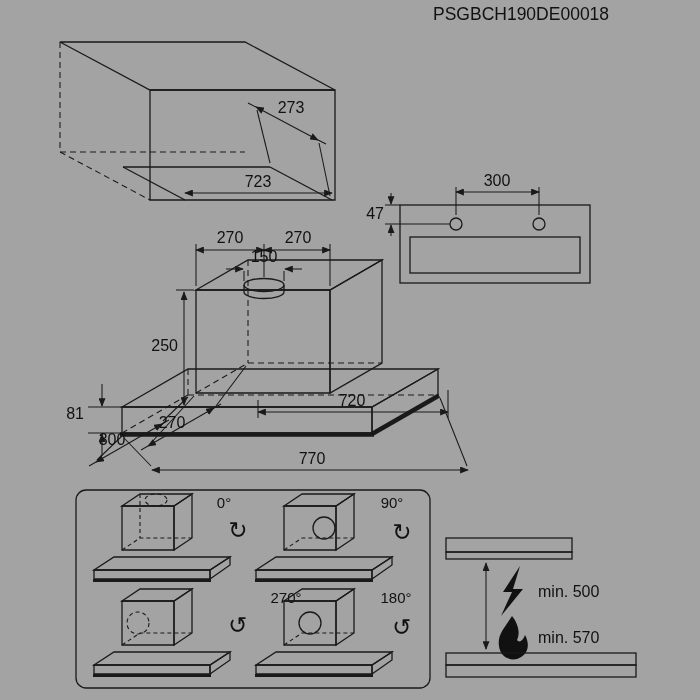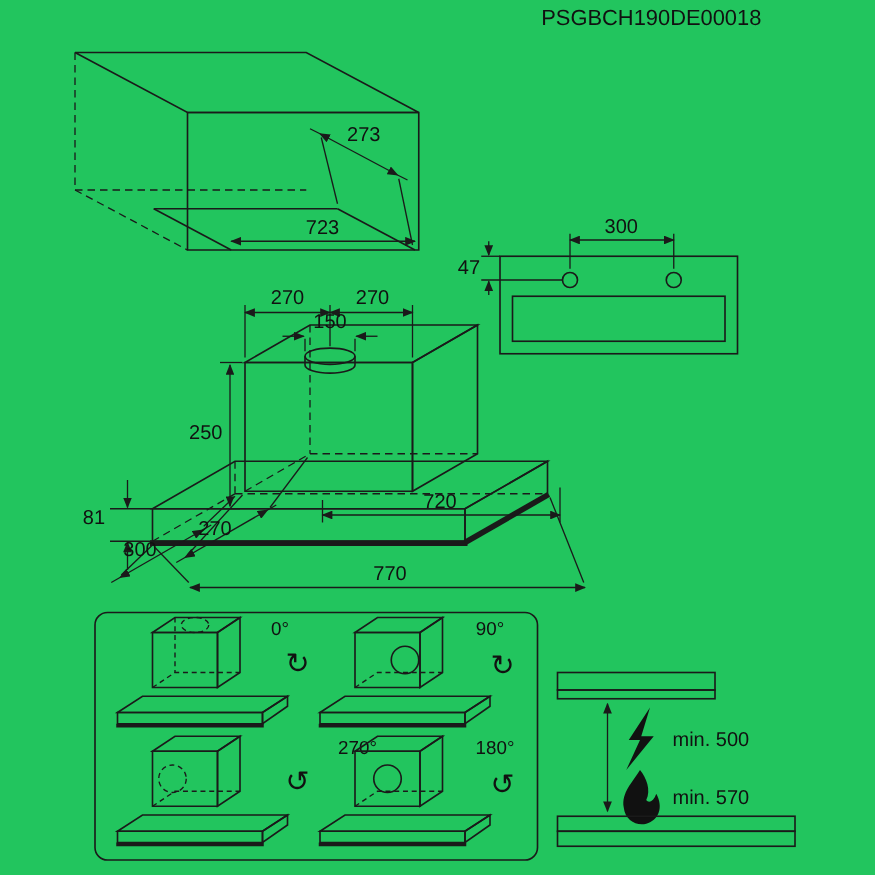--- a/index.html
+++ b/index.html
@@ -1,16 +1,16 @@
 <!DOCTYPE html>
 <html><head>
 <meta charset="utf-8">
 <style>
   html,body{margin:0;padding:0;background:#fff;}
-  #page{position:relative;width:700px;height:700px;background:#22c55e;overflow:hidden;}
+  #page{position:relative;width:700px;height:700px;background:#a3a3a3;overflow:hidden;}
   .ln{fill:none;stroke:#1a1a1a;stroke-width:1.3px;stroke-linejoin:miter;}
   .dash{fill:none;stroke:#1a1a1a;stroke-width:1.05px;stroke-dasharray:6 4;}
   .dash2{fill:none;stroke:#1a1a1a;stroke-width:1.1px;stroke-dasharray:4 3;}
   .thick{fill:none;stroke:#1a1a1a;stroke-width:4.5px;}
   .thick2{fill:none;stroke:#1a1a1a;stroke-width:3px;}
   .dim{fill:none;stroke:#1a1a1a;stroke-width:1.05px;}
   .txt{font-family:"Liberation Sans",sans-serif;font-size:16px;fill:#111;}
   .small{font-size:15px;}
   .ttl{font-size:17.5px;}
   .icon{font-family:"DejaVu Sans",sans-serif;font-size:23px;fill:#111;}

